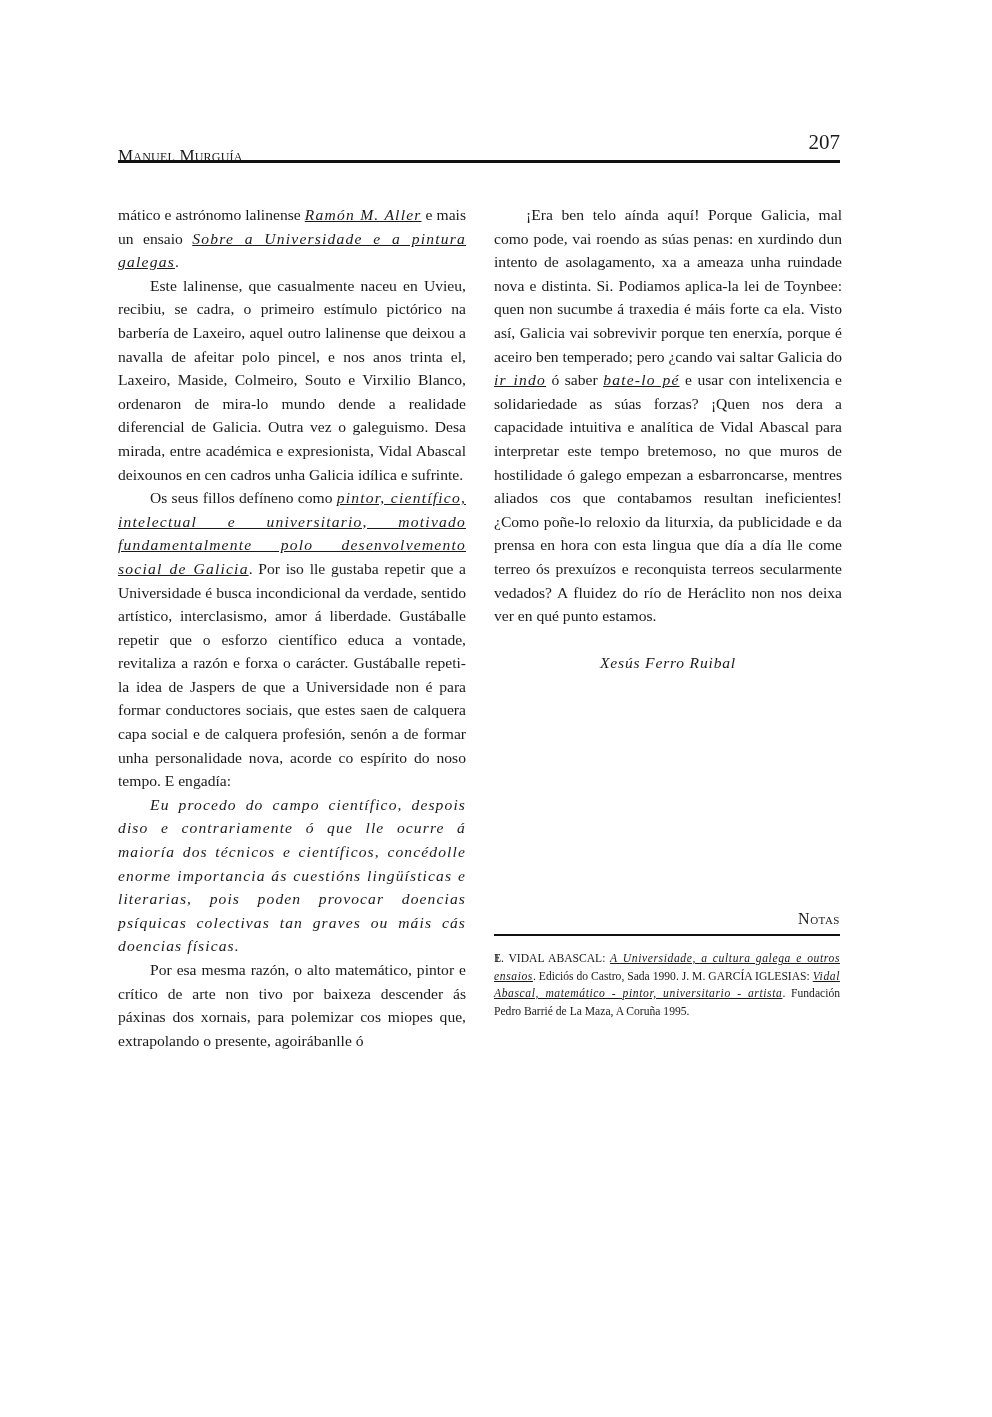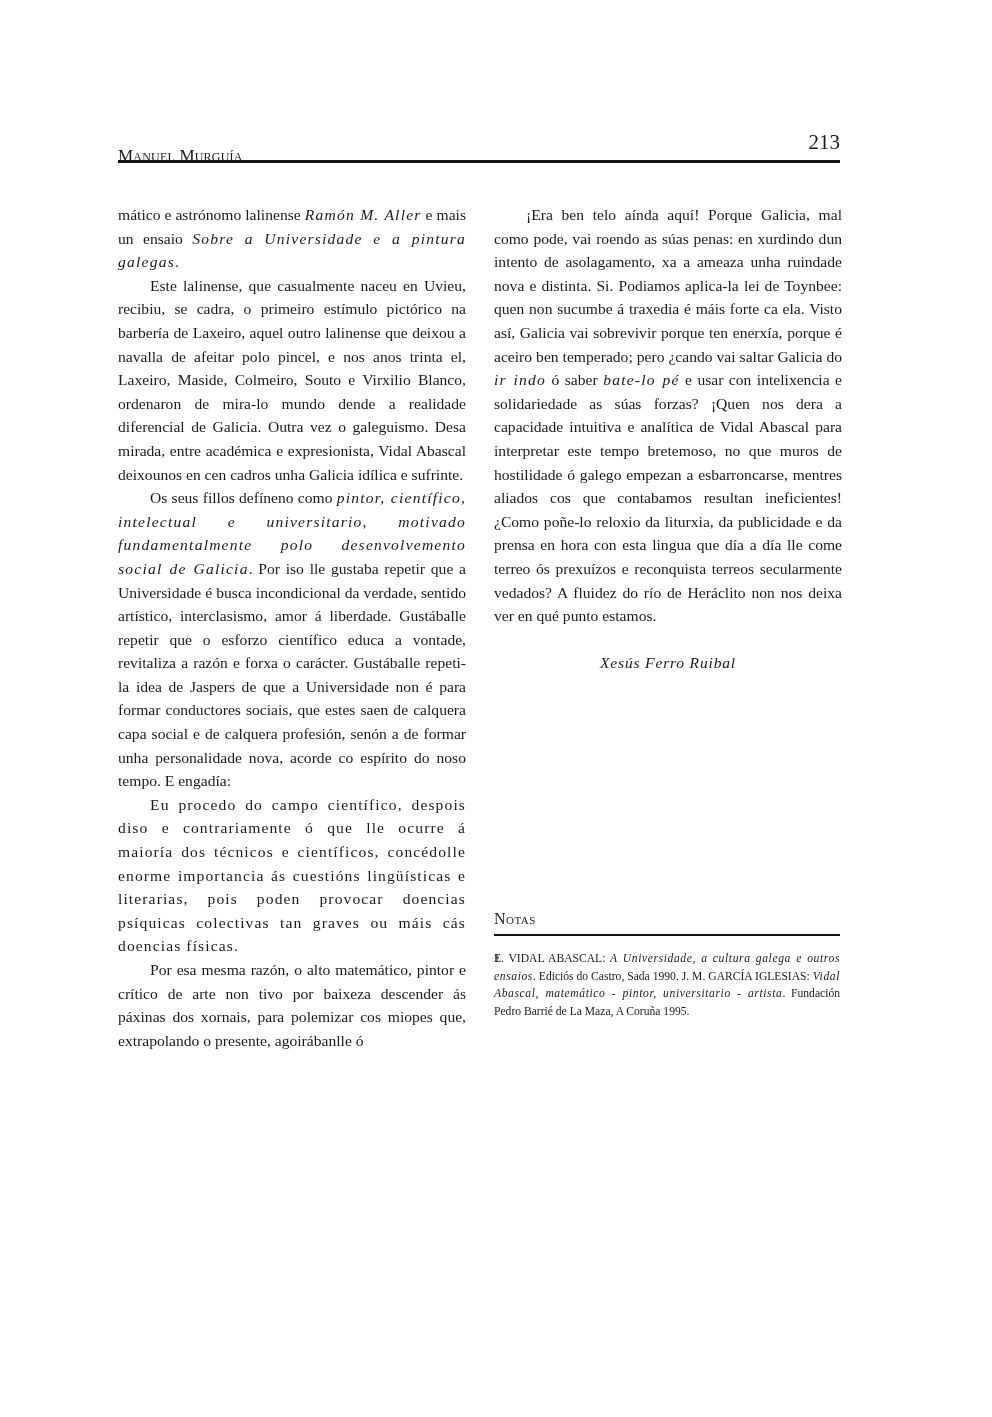--- a/index.html
+++ b/index.html
@@ -10,39 +10,39 @@
                    font-size: 17px; font-variant: small-caps; letter-spacing: 0.2px; }
   .page-number { position: absolute; right: 0; top: 2px; font-size: 21px; }
   .header-rule { position: absolute; left: 118px; top: 160px; width: 722px; height: 3px; background: #111; }
 
   .col { position: absolute; top: 203px; width: 348px; font-size: 15.6px; line-height: 23.6px;
          text-align: justify; hyphens: manual; }
   .col-left { left: 118px; }
   .col-right { left: 494px; }
   .col p { margin: 0; }
   .col p.indent { text-indent: 32px; }
-  .it { font-style: italic; letter-spacing: 1.2px; }
-  .quote { letter-spacing: 1.1px; text-indent: 32px; }
+  .it { font-style: italic; letter-spacing: 1.2px; text-decoration: underline; }
+  .quote { font-style: italic; letter-spacing: 1.1px; text-indent: 32px; }
   .sig { text-align: center; font-style: italic; letter-spacing: 0.8px; margin-top: 23px !important; }
   .sup { font-size: 9px; vertical-align: super; line-height: 0; }
 
-  .notes-title { position: absolute; left: 494px; width: 346px; top: 910px; text-align: left;
+  .notes-title { position: absolute; left: 494px; width: 346px; top: 910px; text-align: right;
                  font-size: 16px; font-variant: small-caps; letter-spacing: 0.5px; }
   .notes-rule { position: absolute; left: 494px; top: 934px; width: 346px; height: 1.5px; background: #111; }
   .footnote { position: absolute; left: 494px; top: 950px; width: 346px; font-size: 11.6px; line-height: 17.5px; }
   .fn-num { position: absolute; left: 0; top: 0; }
   .fn-text { text-align: justify; }
   .fn-text .it { letter-spacing: 0.6px; }
 </style>
 </head>
 <body>
 
 <div class="header">
   <span class="running-title">Manuel Murguía</span>
-  <span class="page-number">213</span>
+  <span class="page-number">207</span>
 </div>
 <div class="header-rule"></div>
 
 <div class="col col-left">
   <p><span>mático e astrónomo lalinense </span><span class="it">Ramón M. Aller</span><span> e mais un ensaio </span><span class="it">Sobre a Universidade e a pintura galegas</span><span>.</span></p>
   <p class="indent">Este lalinense, que casualmente naceu en Uvieu, recibiu, se cadra, o primeiro estímulo pictórico na barbería de Laxeiro, aquel outro lalinense que deixou a navalla de afeitar polo pincel, e nos anos trinta el, Laxeiro, Maside, Colmeiro, Souto e Virxilio Blanco, ordenaron de mira-lo mundo dende a realidade diferencial de Galicia. Outra vez o galeguismo. Desa mirada, entre académica e expresionista, Vidal Abascal deixounos en cen cadros unha Galicia idílica e sufrinte.</p>
   <p class="indent"><span>Os seus fillos defíneno como </span><span class="it">pintor, científico, intelectual e universitario, motivado fundamentalmente polo desenvolvemento social de Galicia</span><span>. Por iso lle gustaba repetir que a Universidade é busca incondicional da verdade, sentido artístico, interclasismo, amor á liberdade. Gustáballe repetir que o esforzo científico educa a vontade, revitaliza a razón e forxa o carácter. Gustáballe repeti-la idea de Jaspers de que a Universidade non é para formar conductores sociais, que estes saen de calquera capa social e de calquera profesión, senón a de formar unha personalidade nova, acorde co espírito do noso tempo. E engadía:</span></p>
   <p class="quote">Eu procedo do campo científico, despois diso e contrariamente ó que lle ocurre á maioría dos técnicos e científicos, concédolle enorme importancia ás cuestións lingüísticas e literarias, pois poden provocar doencias psíquicas colectivas tan graves ou máis cás doencias físicas.</p>
   <p class="indent">Por esa mesma razón, o alto matemático, pintor e crítico de arte non tivo por baixeza descender ás páxinas dos xornais, para polemizar cos miopes que, extrapolando o presente, agoirábanlle ó</p>
 </div>

